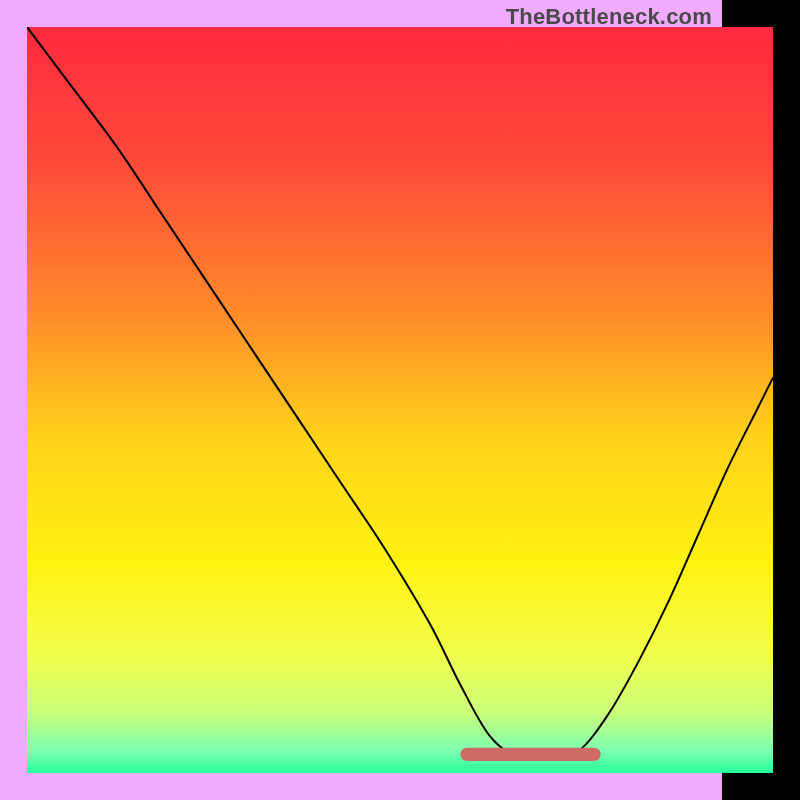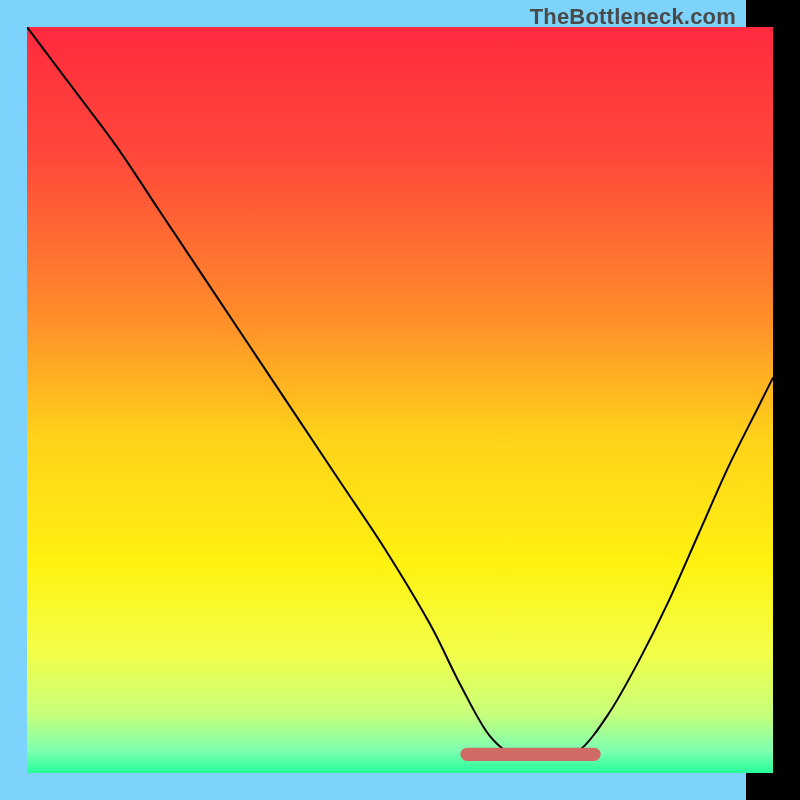--- a/index.html
+++ b/index.html
@@ -8,22 +8,21 @@
     width: 800px;
     height: 800px;
     background: #000;
     overflow: hidden;
     font-family: Arial, Helvetica, sans-serif;
   }
   .frame {
     position: relative;
     width: 722px;
     height: 800px;
-    background: #7dd3fc;
-    padding-left: 24px;
+    background: #f0abfc;
   }
   .watermark {
     position: absolute;
     top: 4px;
     right: 10px;
     color: #4a4a4a;
     font-size: 22px;
     font-weight: bold;
     letter-spacing: 0.2px;
     z-index: 3;

